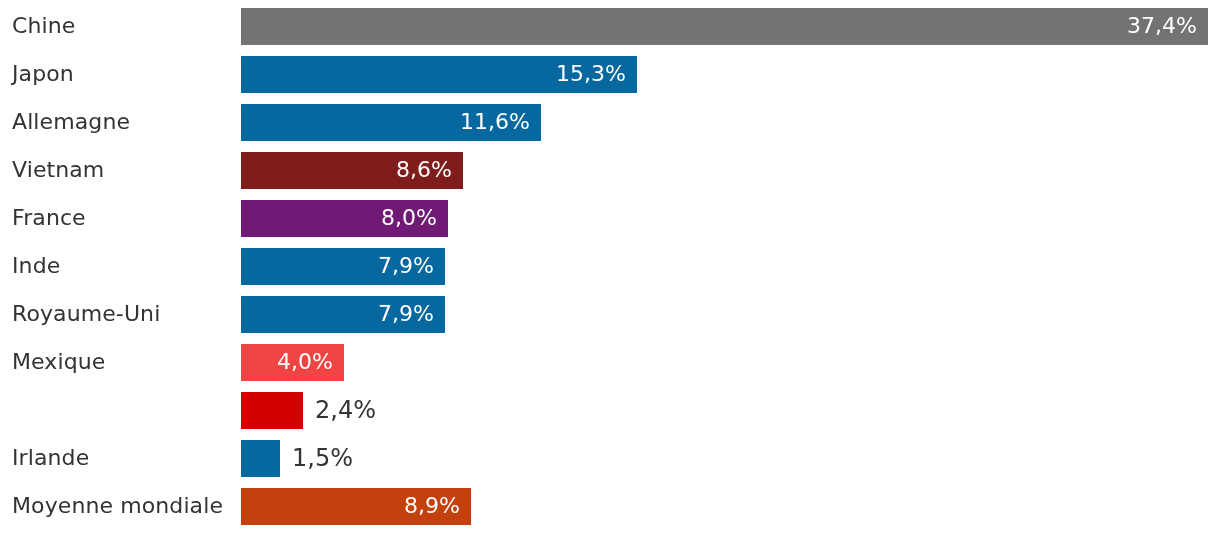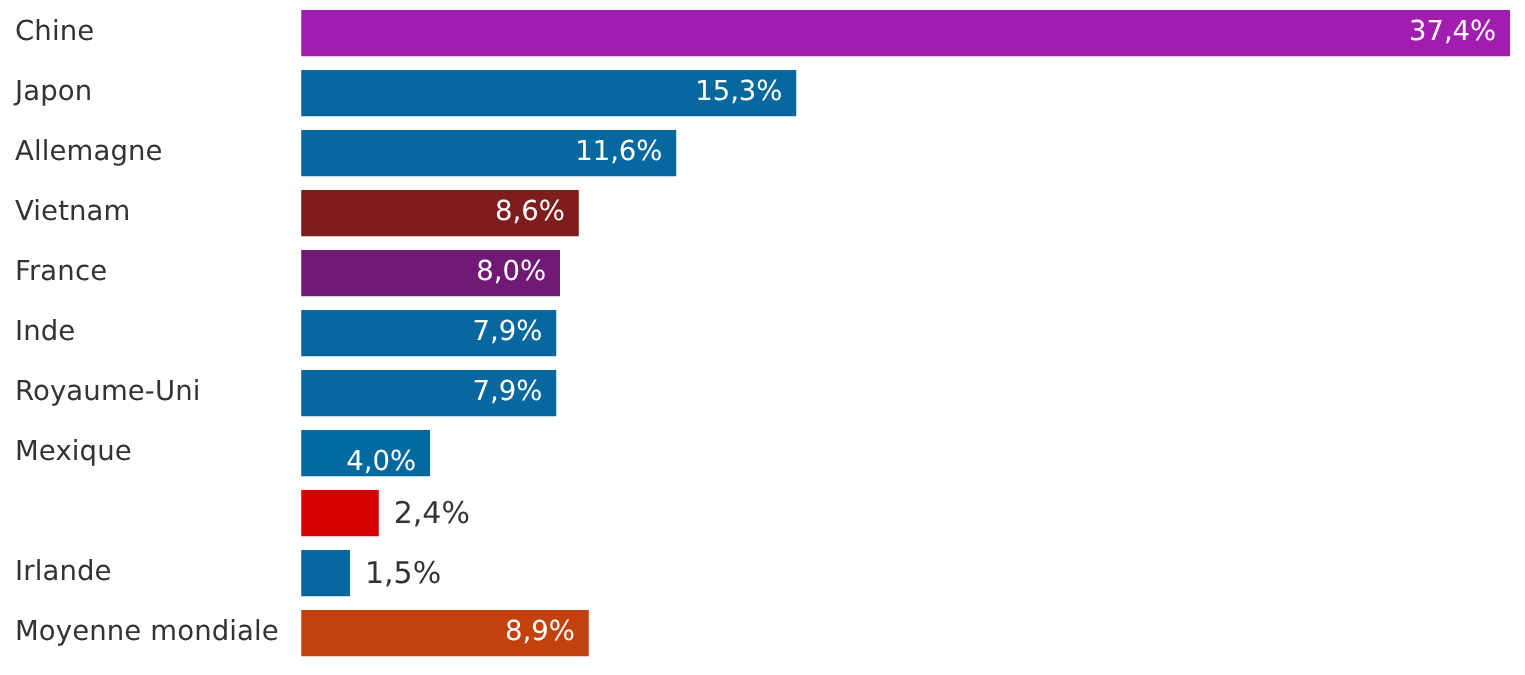--- a/index.html
+++ b/index.html
@@ -77,21 +77,21 @@
     white-space: nowrap;
   }
 </style>
 </head>
 <body>
 
 <div id="chart">
     <div class="row" style="top: 2px;">
       <div class="cat-label">Chine</div>
       <div class="bar-track" style="width: 967px;">
-        <div class="bar blue" style="width: 967px; background: #a21caf;">
+        <div class="bar blue" style="width: 967px; background: #737373;">
           <span class="val-inside">37,4%</span>
         </div>
       </div>
     </div>
     <div class="row" style="top: 50px;">
       <div class="cat-label">Japon</div>
       <div class="bar-track" style="width: 967px;">
         <div class="bar blue" style="width: 396px; background: rgb(6, 104, 159);">
           <span class="val-inside">15,3%</span>
         </div>
@@ -133,21 +133,21 @@
       <div class="cat-label">Royaume-Uni</div>
       <div class="bar-track" style="width: 967px;">
         <div class="bar blue" style="width: 204px; background: rgb(6, 104, 159);">
           <span class="val-inside">7,9%</span>
         </div>
       </div>
     </div>
     <div class="row" style="top: 338px;">
       <div class="cat-label">Mexique</div>
       <div class="bar-track" style="width: 967px;">
-        <div class="bar blue" style="width: 103px; background: #0369a1; align-items: flex-end;">
+        <div class="bar blue" style="width: 103px; background: #ef4444;">
           <span class="val-inside">4,0%</span>
         </div>
       </div>
     </div>
     <div class="row" style="top: 386px;">
       <div class="bar-track" style="width: 967px;">
         <div class="bar red" style="width: 62px; background: rgb(212, 0, 0);"></div>
         <div class="val-outside" style="left: 74px;">2,4%</div>
       </div>
     </div>

